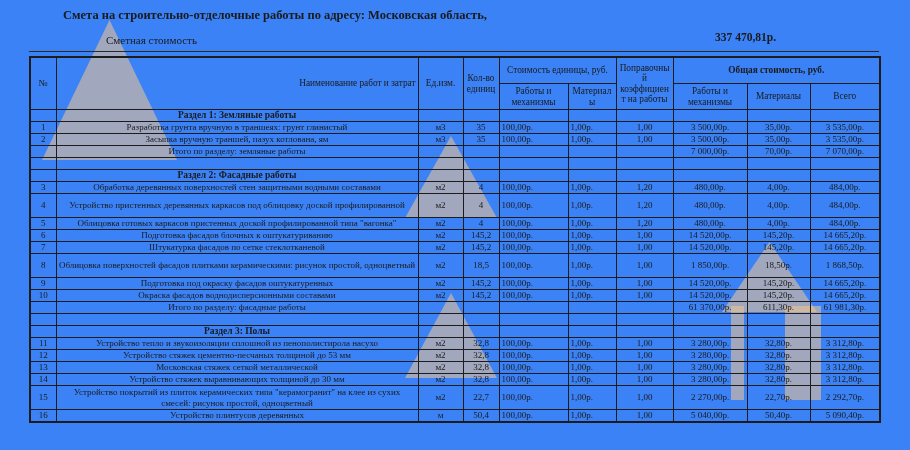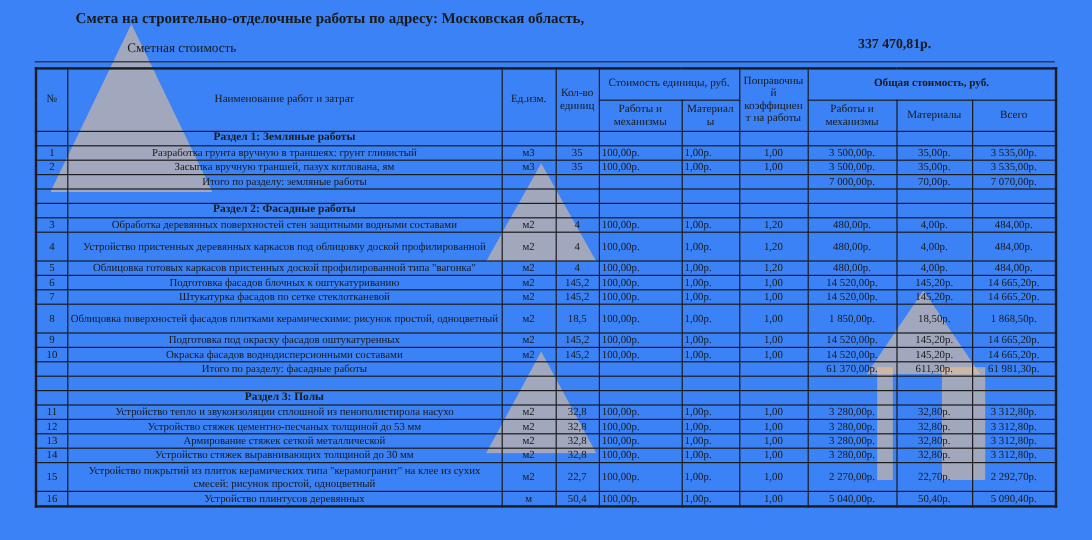--- a/index.html
+++ b/index.html
@@ -79,21 +79,21 @@
       <col style="width:69px">
         <col style="width:48px">
         <col style="width:57px">
       <col style="width:74px">
         <col style="width:63px">
         <col style="width:70px">
     </colgroup>
     <thead>
       <tr>
         <th rowspan="2">№</th>
-        <th rowspan="2" style="text-align:center">Наименование работ и затрат</th>
+        <th rowspan="2" style="text-align:right">Наименование работ и затрат</th>
         <th rowspan="2">Ед.изм.</th>
         <th rowspan="2">Кол-во единиц</th>
         <th colspan="2">Стоимость единицы, руб.</th>
         <th rowspan="2">Поправочный коэффициент на работы</th>
         <th colspan="3" class="bold">Общая стоимость, руб.</th>
       </tr>
       <tr>
         <th>Работы и механизмы</th>
         <th>Материалы</th>
         <th>Работы и механизмы</th>
@@ -325,21 +325,21 @@
           <td class="c-qty">32,8</td>
           <td class="c-uw">100,00р.</td>
           <td class="c-um">1,00р.</td>
           <td class="c-k">1,00</td>
           <td class="c-tw">3 280,00р.</td>
           <td class="c-tm">32,80р.</td>
           <td class="c-tot">3 312,80р.</td>
         </tr>
         <tr class="r-item">
           <td class="c-n">13</td>
-          <td class="c-name">Армирование стяжек сеткой металлической</td>
+          <td class="c-name">Московская стяжек сеткой металлической</td>
           <td class="c-unit">м2</td>
           <td class="c-qty">32,8</td>
           <td class="c-uw">100,00р.</td>
           <td class="c-um">1,00р.</td>
           <td class="c-k">1,00</td>
           <td class="c-tw">3 280,00р.</td>
           <td class="c-tm">32,80р.</td>
           <td class="c-tot">3 312,80р.</td>
         </tr>
         <tr class="r-item">

